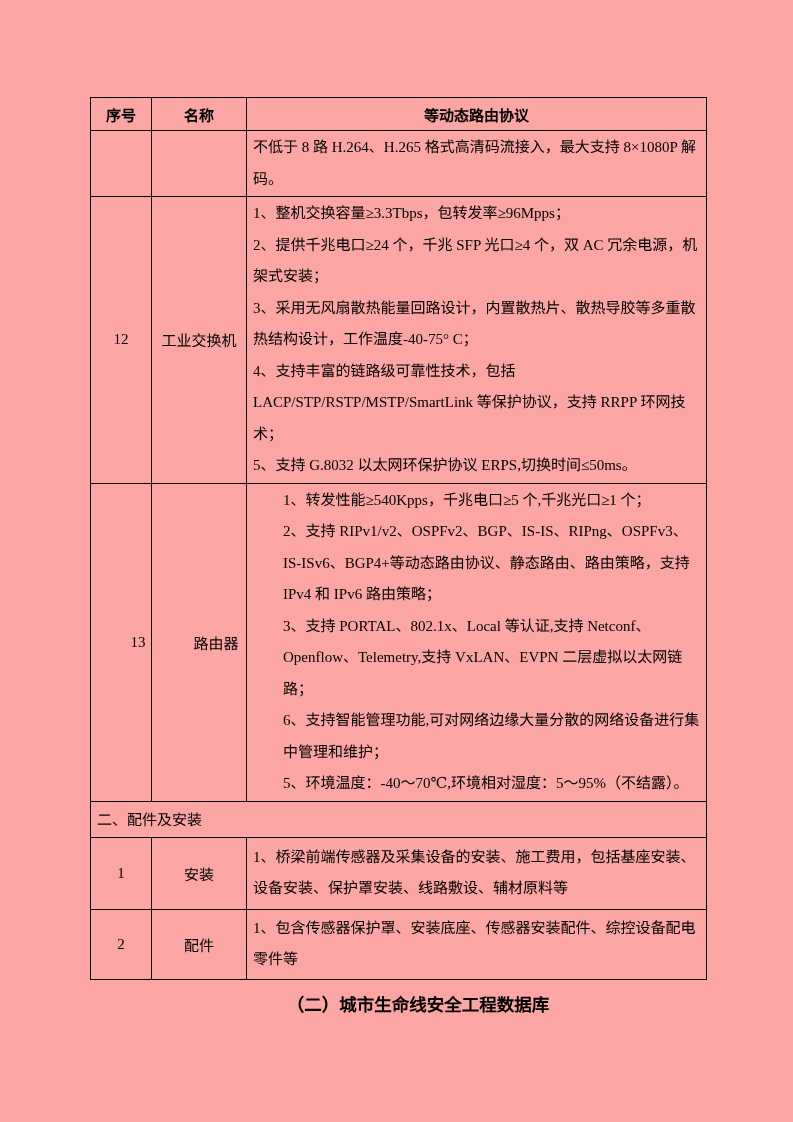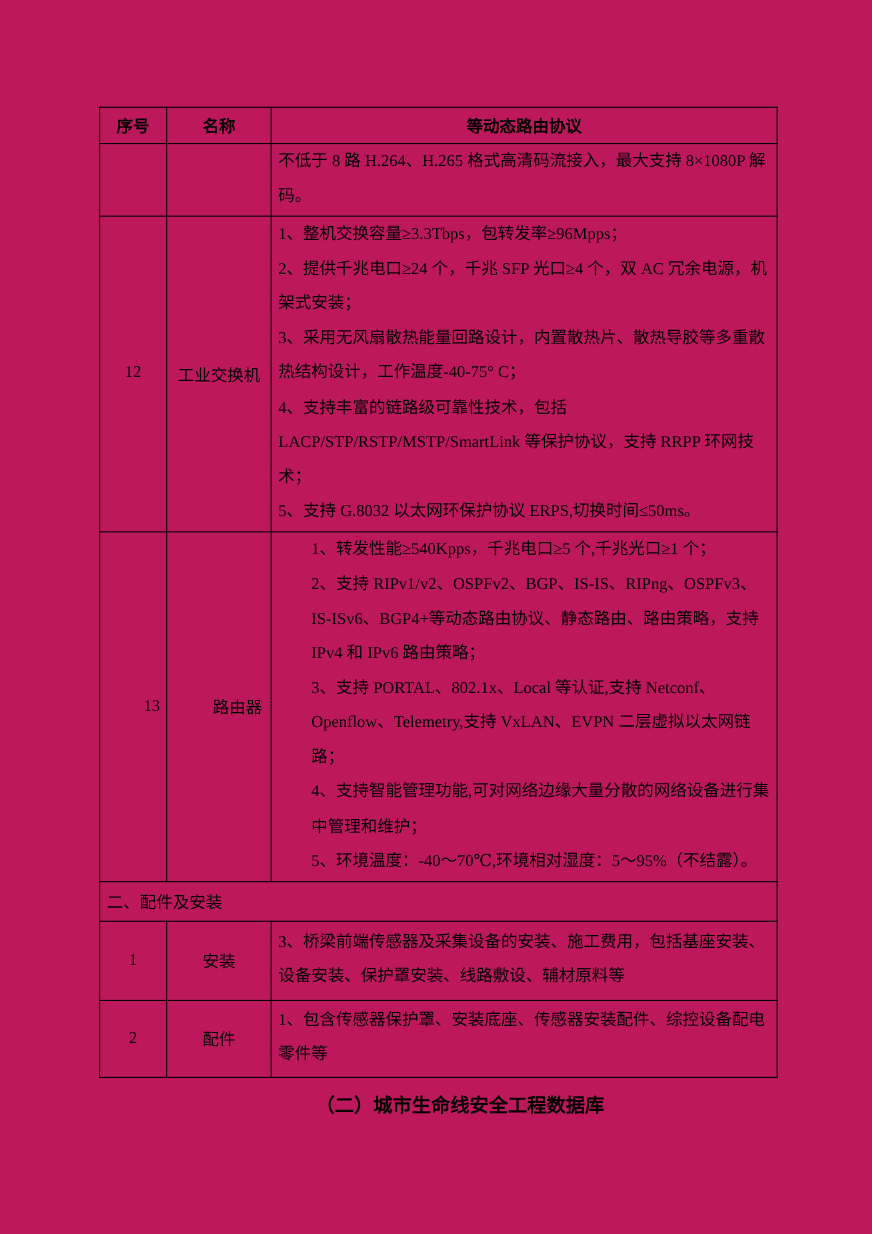--- a/index.html
+++ b/index.html
@@ -6,21 +6,21 @@
     margin: 0;
     padding: 0;
     background: #ffffff;
     color: #000000;
     font-family: "Liberation Serif", "DejaVu Serif", serif;
   }
   .page {
     position: relative;
     width: 793px;
     height: 1122px;
-    background: #be185d;
+    background: #fca5a5;
     box-sizing: border-box;
     padding: 97px 87px 0 90px;
     overflow: hidden;
   }
   table.spec-table {
     border-collapse: collapse;
     table-layout: fixed;
     width: 616px;
   }
   table.spec-table col.c1 { width: 61px; }
@@ -115,34 +115,34 @@
         </td>
       </tr>
 
       <tr class="row-router">
         <td class="cell-no">13</td>
         <td class="cell-name">路由器</td>
         <td class="cell-spec">
           <p>1、转发性能≥540Kpps，千兆电口≥5 个,千兆光口≥1 个；</p>
           <p>2、支持 RIPv1/v2、OSPFv2、BGP、IS-IS、RIPng、OSPFv3、IS-ISv6、BGP4+等动态路由协议、静态路由、路由策略，支持 IPv4 和 IPv6 路由策略；</p>
           <p>3、支持 PORTAL、802.1x、Local 等认证,支持 Netconf、Openflow、Telemetry,支持 VxLAN、EVPN 二层虚拟以太网链路；</p>
-          <p>4、支持智能管理功能,可对网络边缘大量分散的网络设备进行集中管理和维护；</p>
+          <p>6、支持智能管理功能,可对网络边缘大量分散的网络设备进行集中管理和维护；</p>
           <p>5、环境温度：-40～70℃,环境相对湿度：5～95%（不结露）。</p>
         </td>
       </tr>
 
       <tr class="row-section">
         <td colspan="3">二、配件及安装</td>
       </tr>
 
       <tr class="row-install">
         <td class="cell-no">1</td>
         <td class="cell-name">安装</td>
         <td class="cell-spec">
-          <p>3、桥梁前端传感器及采集设备的安装、施工费用，包括基座安装、设备安装、保护罩安装、线路敷设、辅材原料等</p>
+          <p>1、桥梁前端传感器及采集设备的安装、施工费用，包括基座安装、设备安装、保护罩安装、线路敷设、辅材原料等</p>
         </td>
       </tr>
 
       <tr class="row-parts">
         <td class="cell-no">2</td>
         <td class="cell-name">配件</td>
         <td class="cell-spec">
           <p>1、包含传感器保护罩、安装底座、传感器安装配件、综控设备配电零件等</p>
         </td>
       </tr>

